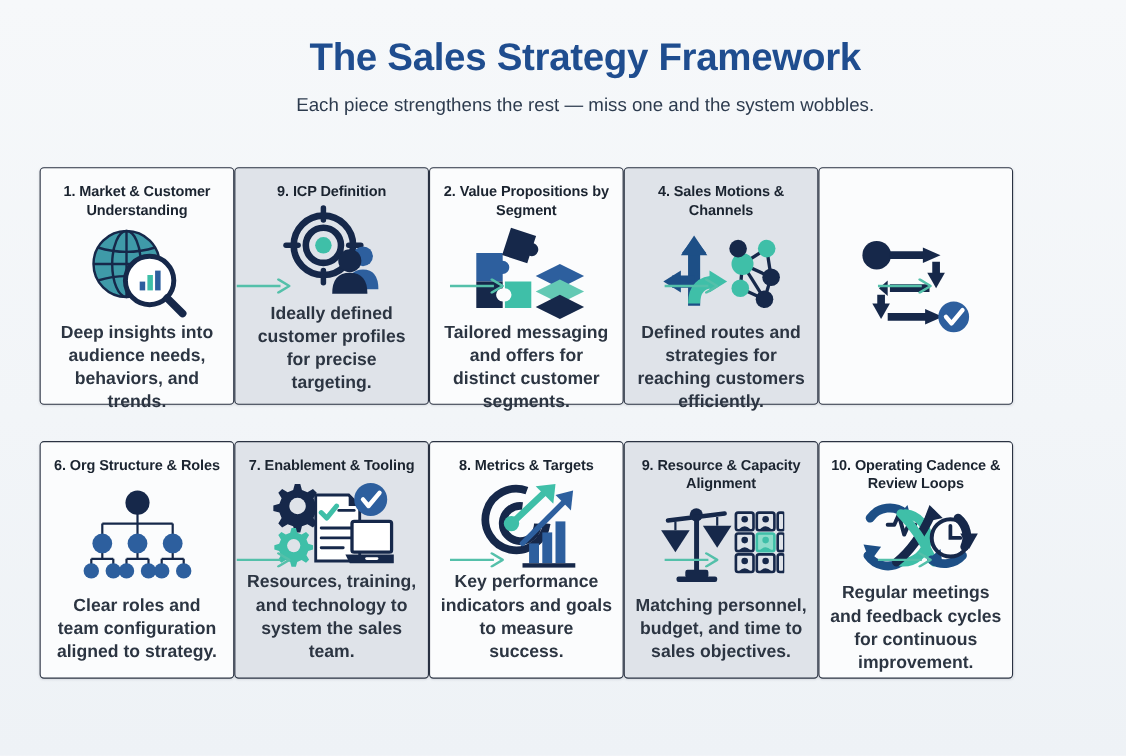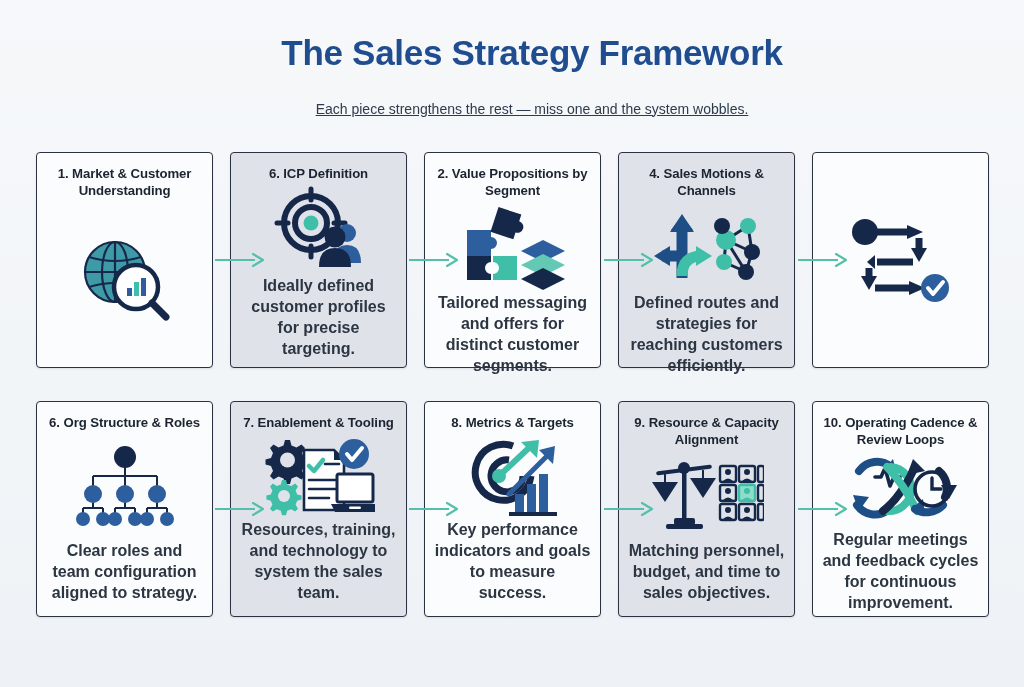--- a/index.html
+++ b/index.html
@@ -32,39 +32,37 @@
 
   .title {
     font-size: 35px;
     font-weight: bold;
     color: #1f4d8f;
     letter-spacing: -0.3px;
     line-height: 1.1;
   }
 
   .subtitle {
-    margin-top: 28px;
-    font-size: 14px;
+    margin-top: 13px;
+    font-size: 17px;
     color: #2d3b4e;
     line-height: 1.2;
-    text-decoration: underline;
   }
 
   
   .grid {
     position: absolute;
     left: 36px;
     top: 152px;
     width: 953px;
   }
 
   .row {
     position: relative;
     display: flex;
-    justify-content: space-between;
     align-items: stretch;
   }
 
   .row.row-2 { margin-top: 33px; }
 
   .card {
     position: relative;
     width: 177px;
     height: 216px;
     border: 1.4px solid #2a3242;
@@ -151,24 +149,25 @@
               <path d="M16 55 Q42 47 68 55"></path>
               <line x1="42" y1="10" x2="42" y2="70"></line>
             </g>
             <circle cx="63" cy="55" r="22" fill="#ffffff" stroke="#16284a" stroke-width="4.5"></circle>
             <rect x="54" y="56" width="5" height="8" fill="#2d5f9e"></rect>
             <rect x="61" y="50" width="5" height="14" fill="#3fbfa8"></rect>
             <rect x="68" y="46" width="5" height="18" fill="#2d5f9e"></rect>
             <line x1="79" y1="71" x2="93" y2="85" stroke="#16284a" stroke-width="7" stroke-linecap="round"></line>
           </svg>
         </div>
+        <div class="card-desc">Deep insights into audience needs, behaviors, and trends.</div>
       </div>
 
       <div class="card alt">
-        <div class="card-title">6. ICP Definition</div>
+        <div class="card-title">9. ICP Definition</div>
         <div class="card-icon">
           <svg width="104" height="92" viewBox="0 0 104 92">
             <g stroke="#16284a" fill="none">
               <circle cx="44" cy="40" r="27" stroke-width="6"></circle>
               <circle cx="44" cy="40" r="16" stroke-width="6"></circle>
             </g>
             <circle cx="44" cy="40" r="7.5" fill="#3fbfa8"></circle>
             <g stroke="#16284a" stroke-width="5" stroke-linecap="round">
               <line x1="44" y1="6" x2="44" y2="17"></line>
               <line x1="44" y1="63" x2="44" y2="74"></line>

